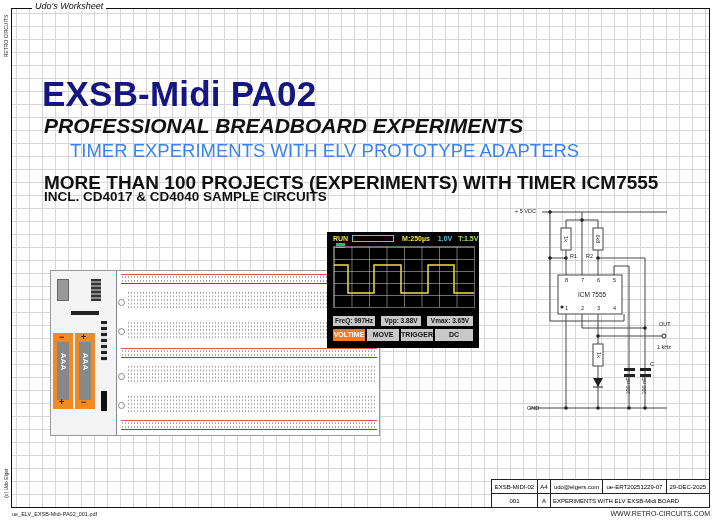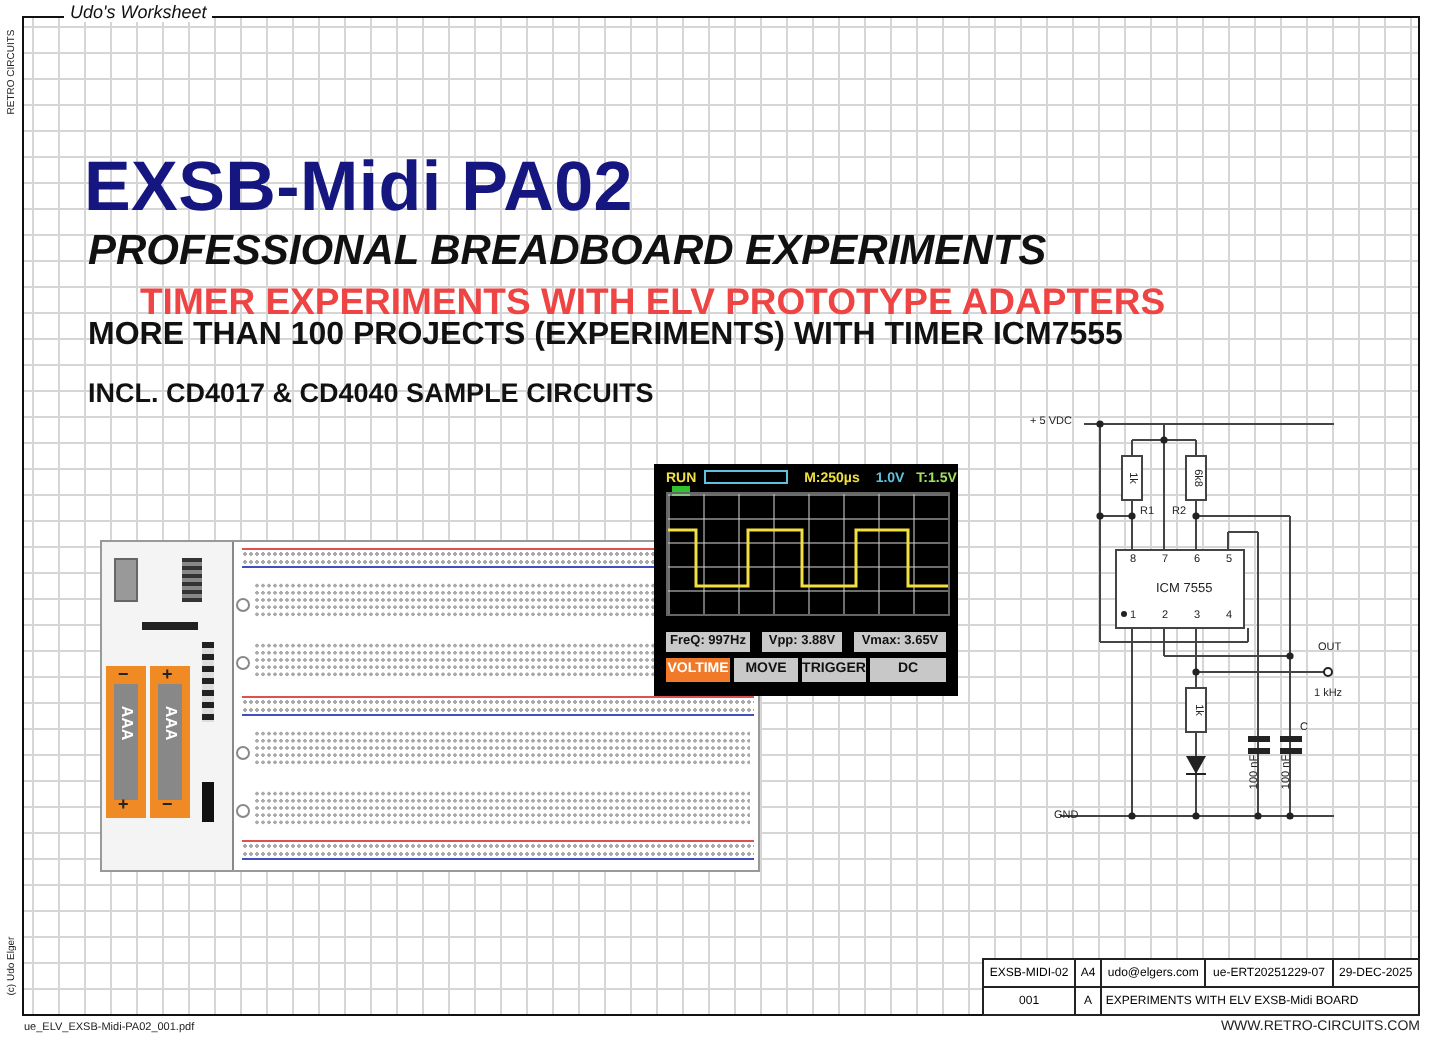--- a/index.html
+++ b/index.html
@@ -9,22 +9,22 @@
     background-image:
       linear-gradient(to right,#d6d6d6 1px,transparent 1px),
       linear-gradient(to bottom,#d6d6d6 1px,transparent 1px);
     background-size:13px 13px;background-position:4px 4px;}
   .ws-title{position:absolute;left:32px;top:1px;font-size:9px;font-style:italic;background:#fff;padding:0 3px;color:#111;text-align:right;}
   .side-top{position:absolute;left:1px;top:8px;width:10px;height:60px;}
   .side-top span,.side-bot span{position:absolute;left:-25px;top:25px;transform:rotate(-90deg);font-size:5px;white-space:nowrap;width:60px;text-align:center;color:#222;}
   .side-bot{position:absolute;left:1px;top:455px;width:10px;height:60px;}
   .title{position:absolute;left:42px;top:74px;font-size:35px;font-weight:bold;color:#161680;letter-spacing:0.2px;}
   .sub1{position:absolute;left:44px;top:114px;font-size:21px;font-weight:bold;color:#111;font-style:italic;}
-  .sub2{position:absolute;left:44px;top:140px;font-size:18.5px;font-weight:bold;color:#ef4444;padding-left:26px;}
-  .sub3{position:absolute;left:44px;top:159px;font-size:16px;font-weight:bold;color:#111;}
+  .sub2{position:absolute;left:44px;top:140px;font-size:18.5px;font-weight:normal;color:#3b82f6;padding-left:26px;}
+  .sub3{position:absolute;left:44px;top:172px;font-size:19px;font-weight:bold;color:#111;}
   .sub4{position:absolute;left:44px;top:189px;font-size:13.5px;font-weight:bold;color:#111;}
   .board{position:absolute;left:50px;top:270px;width:328px;height:164px;background:#fff;border:1px solid #999;}
   .pcb{position:absolute;left:0;top:0;width:65px;height:164px;background:#f4f4f4;border-right:1px solid #888;}
   .bat{position:absolute;top:62px;width:20px;height:76px;background:#f08a24;}
   .bat .cell{position:absolute;left:4px;top:9px;width:12px;height:58px;background:#888;}
   .bat .lbl{position:absolute;left:2px;top:24px;color:#fff;font-size:8px;font-weight:bold;transform:rotate(90deg);}
   .bat .p{position:absolute;left:6px;color:#222;font-size:9px;font-weight:bold;}
   .bb{position:absolute;left:66px;top:0;width:262px;height:164px;}
   .rail{position:absolute;left:4px;width:256px;height:8px;background-image:radial-gradient(circle,#aaa 0.8px,transparent 1px);background-size:3px 4px;}
   .rl-r{position:absolute;left:4px;width:256px;height:1px;background:#e05050;}

